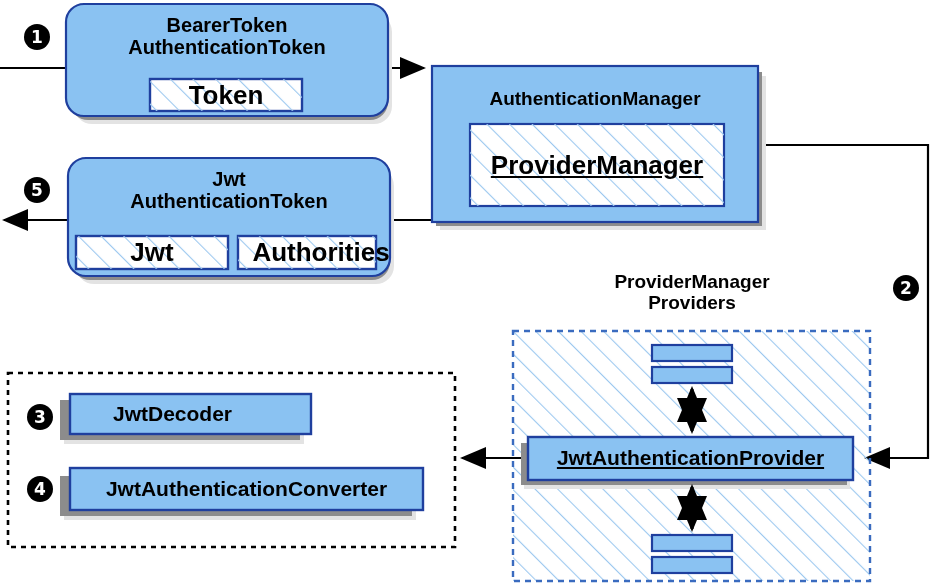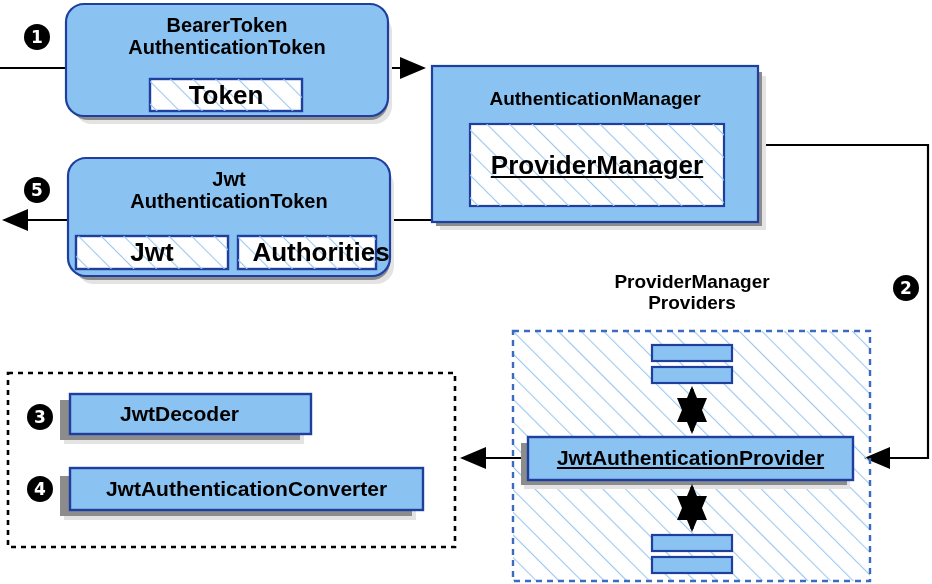--- a/index.html
+++ b/index.html
@@ -210,21 +210,21 @@
 
   <div class="node-label lbl-mgr" style="left:432px; top:84px; width:326px; height:30px;">AuthenticationManager</div>
 
   <div class="node-label lbl-inner" style="left:470px; top:124px; width:254px; height:82px;text-decoration:underline;">ProviderManager</div>
 
   <div class="node-label lbl-group" style="left:557px; top:268px; width:270px; height:50px;">ProviderManager
 Providers</div>
 
   <div class="node-label lbl-prov" style="left:528px; top:437px; width:325px; height:43px;text-decoration:underline;">JwtAuthenticationProvider</div>
 
-  <div class="node-label lbl-prov" style="left:59px; top:394px; width:241px; height:40px;">JwtDecoder</div>
+  <div class="node-label lbl-prov" style="left:52px; top:394px; width:241px; height:40px;">JwtDecoder</div>
 
   <div class="node-label lbl-prov" style="left:70px; top:468px; width:353px; height:42px;text-align:right;">JwtAuthenticationConverter</div>
 
   <div class="bullet" style="left:24px; top:24px;">1</div>
   <div class="bullet" style="left:893px; top:275px;">2</div>
   <div class="bullet" style="left:27px; top:404px;">3</div>
   <div class="bullet" style="left:27px; top:476px;">4</div>
   <div class="bullet" style="left:24px; top:177px;">5</div>
 
 </div>

